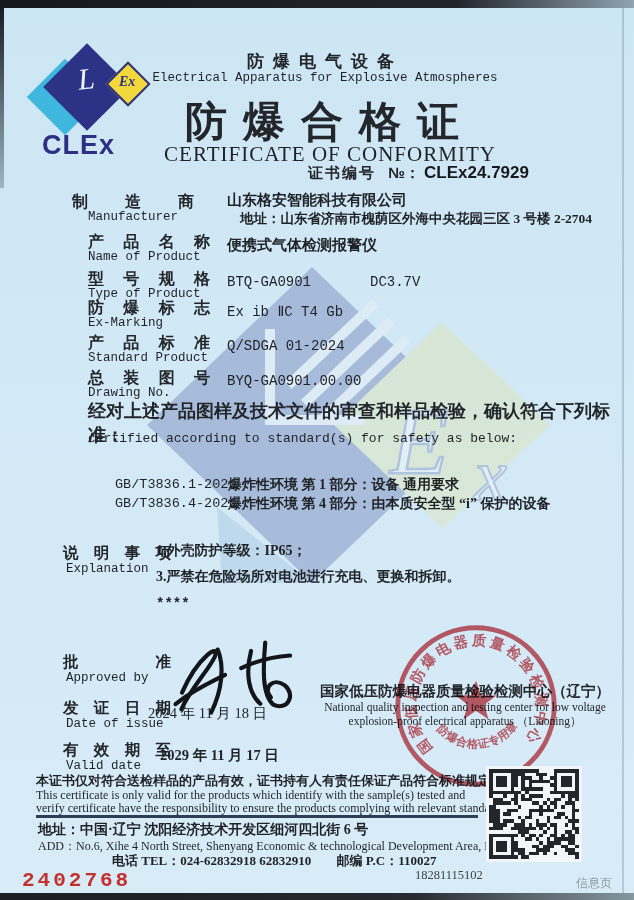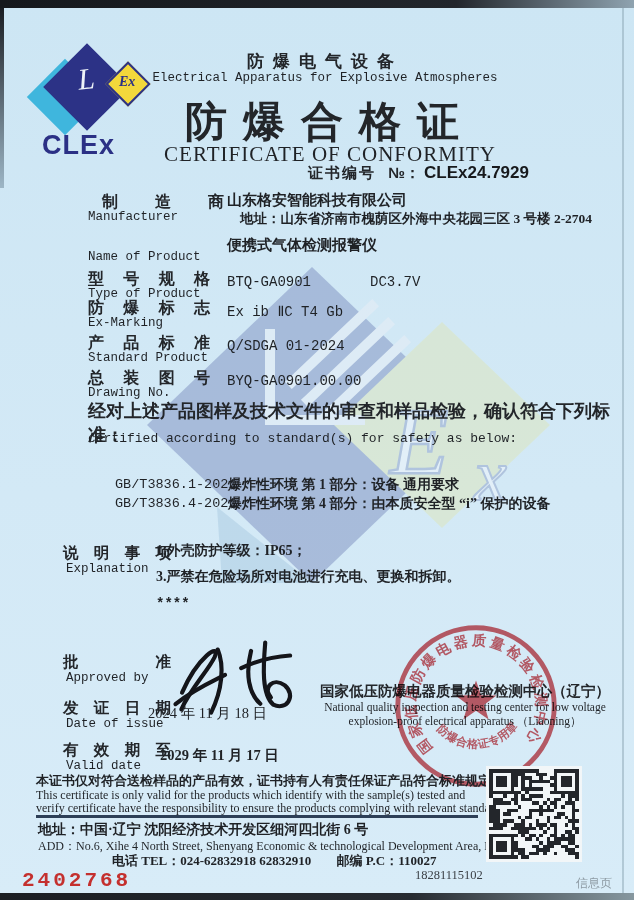--- a/index.html
+++ b/index.html
@@ -66,25 +66,26 @@
   <div class="abs mono ink" style="left:120px;top:71px;width:410px;text-align:center;font-size:12.5px;">Electrical Apparatus for Explosive Atmospheres</div>
   <div class="abs cnb" style="left:140px;top:94px;width:380px;text-align:center;font-size:42px;letter-spacing:16px;">防爆合格证</div>
   <div class="abs serif ink" style="left:140px;top:142px;width:380px;text-align:center;font-size:21px;letter-spacing:1px;">CERTIFICATE OF CONFORMITY</div>
 
   <div class="abs" style="left:308px;top:163px;font-size:15px;">
     <span class="cnb" style="letter-spacing:2px;">证书编号</span>
     <span class="cnb" style="margin-left:8px;">№：</span>
     <span style="font-weight:bold;font-size:17px;color:#17191c;">CLEx24.7929</span>
   </div>
 
-  <div class="abs cnb jlab" style="left:102px;top:192px;width:122px;font-size:16px;">制造商</div>
+  <div class="abs cnb jlab" style="left:72px;top:192px;width:122px;font-size:16px;">制造商</div>
   <div class="abs mono ink" style="left:88px;top:210px;font-size:12.5px;">Manufacturer</div>
   <div class="abs serif ink" style="left:227px;top:191px;font-size:15px;font-weight:600;">山东格安智能科技有限公司</div>
   <div class="abs serif ink" style="left:240px;top:210px;font-size:13.5px;font-weight:600;text-align:center;">地址：山东省济南市槐荫区外海中央花园三区 3 号楼 2-2704</div>
 
+  <div class="abs cnb jlab" style="left:88px;top:232px;width:122px;font-size:16px;">产品名称</div>
   <div class="abs mono ink" style="left:88px;top:250px;font-size:12.5px;">Name of Product</div>
   <div class="abs serif ink" style="left:227px;top:236px;font-size:15px;font-weight:600;">便携式气体检测报警仪</div>
 
   <div class="abs cnb jlab" style="left:88px;top:269px;width:122px;font-size:16px;">型号规格</div>
   <div class="abs mono ink" style="left:88px;top:287px;font-size:12.5px;">Type of Product</div>
   <div class="abs mono ink" style="left:227px;top:274px;font-size:14px;">BTQ-GA0901</div>
   <div class="abs mono ink" style="left:370px;top:274px;font-size:14px;">DC3.7V</div>
 
   <div class="abs cnb jlab" style="left:88px;top:298px;width:122px;font-size:16px;">防爆标志</div>
   <div class="abs mono ink" style="left:88px;top:316px;font-size:12.5px;">Ex-Marking</div>

